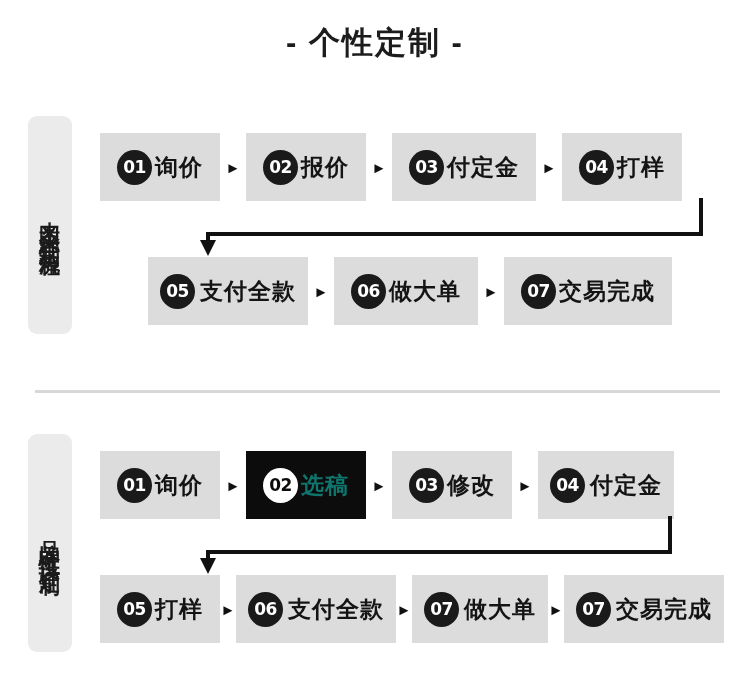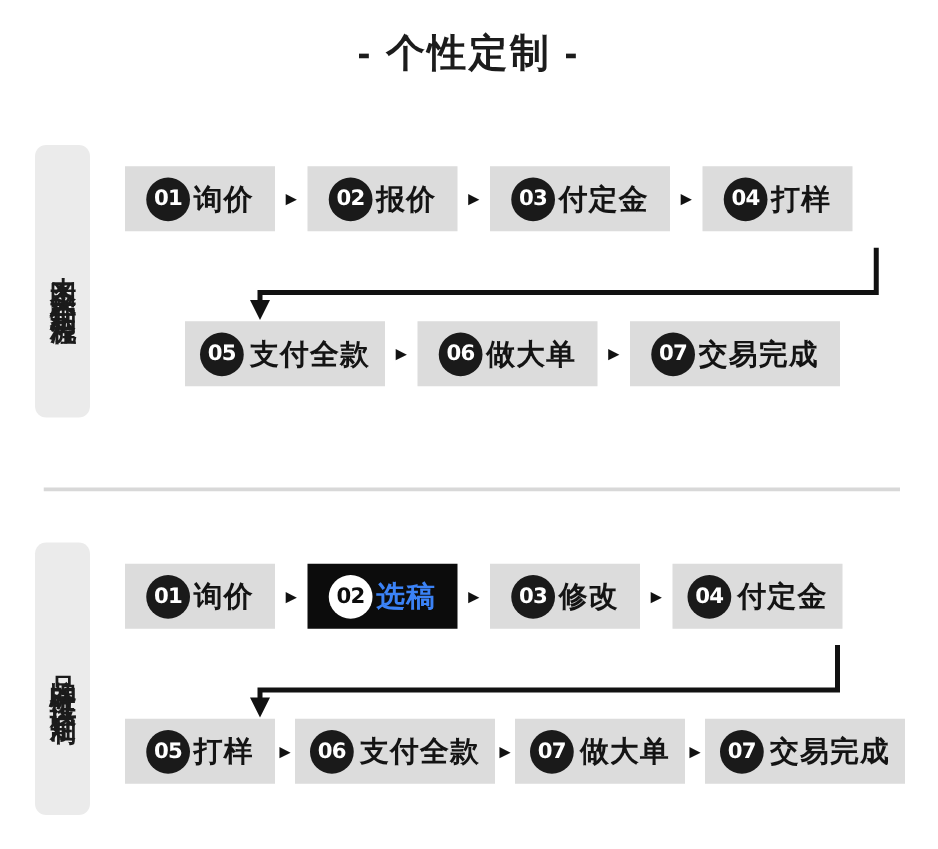--- a/index.html
+++ b/index.html
@@ -67,21 +67,21 @@
     position: absolute;
     display: flex;
     align-items: center;
   }
   .row-top    { left: 100px; top: 23px; }
   .row-bottom { left: 148px; top: 147px; }
   #section-2 .row-bottom { left: 100px; }
 
   .step {
     background: #dcdcdc;
-    height: 52px;
+    height: 68px;
     display: flex;
     align-items: center;
     box-sizing: border-box;
     padding: 0 17px;
   }
   .step.active {
     background: #0c0c0c;
   }
   .badge {
     width: 35px;
@@ -104,21 +104,21 @@
   }
   .step-label {
     font-size: 23px;
     font-weight: bold;
     letter-spacing: 1px;
     margin-left: 3px;
     white-space: nowrap;
     color: #141414;
   }
   .step.active .step-label {
-    color: #3b82f6;
+    color: #0f766e;
   }
   .step.tight { padding: 0 12px; }
   .step.tight .step-label { margin-left: 5px; font-family: Liberation Mono, monospace; }
 
   .sep {
     width: 26px;
     flex: 0 0 auto;
     text-align: center;
     font-size: 15px;
     line-height: 1;

